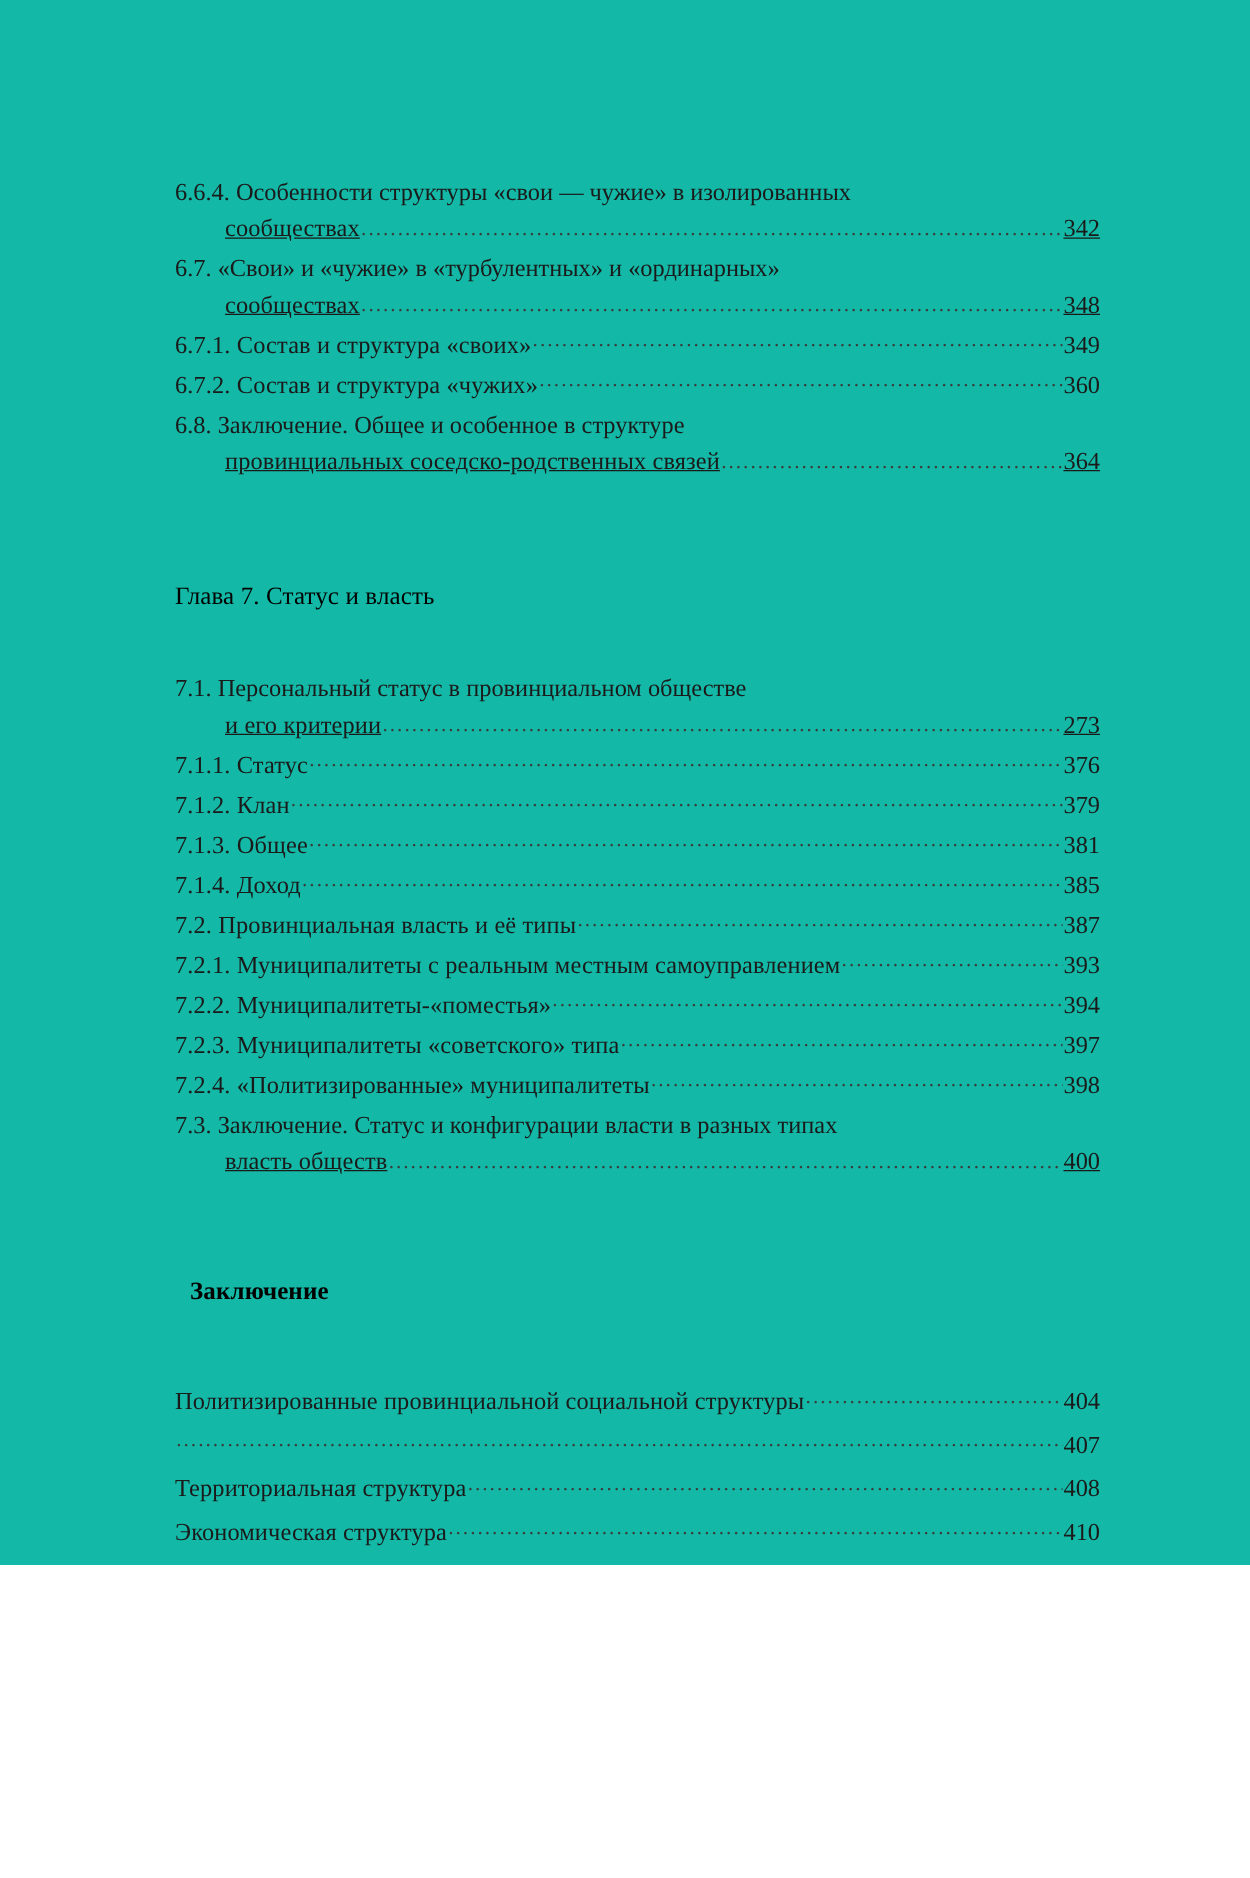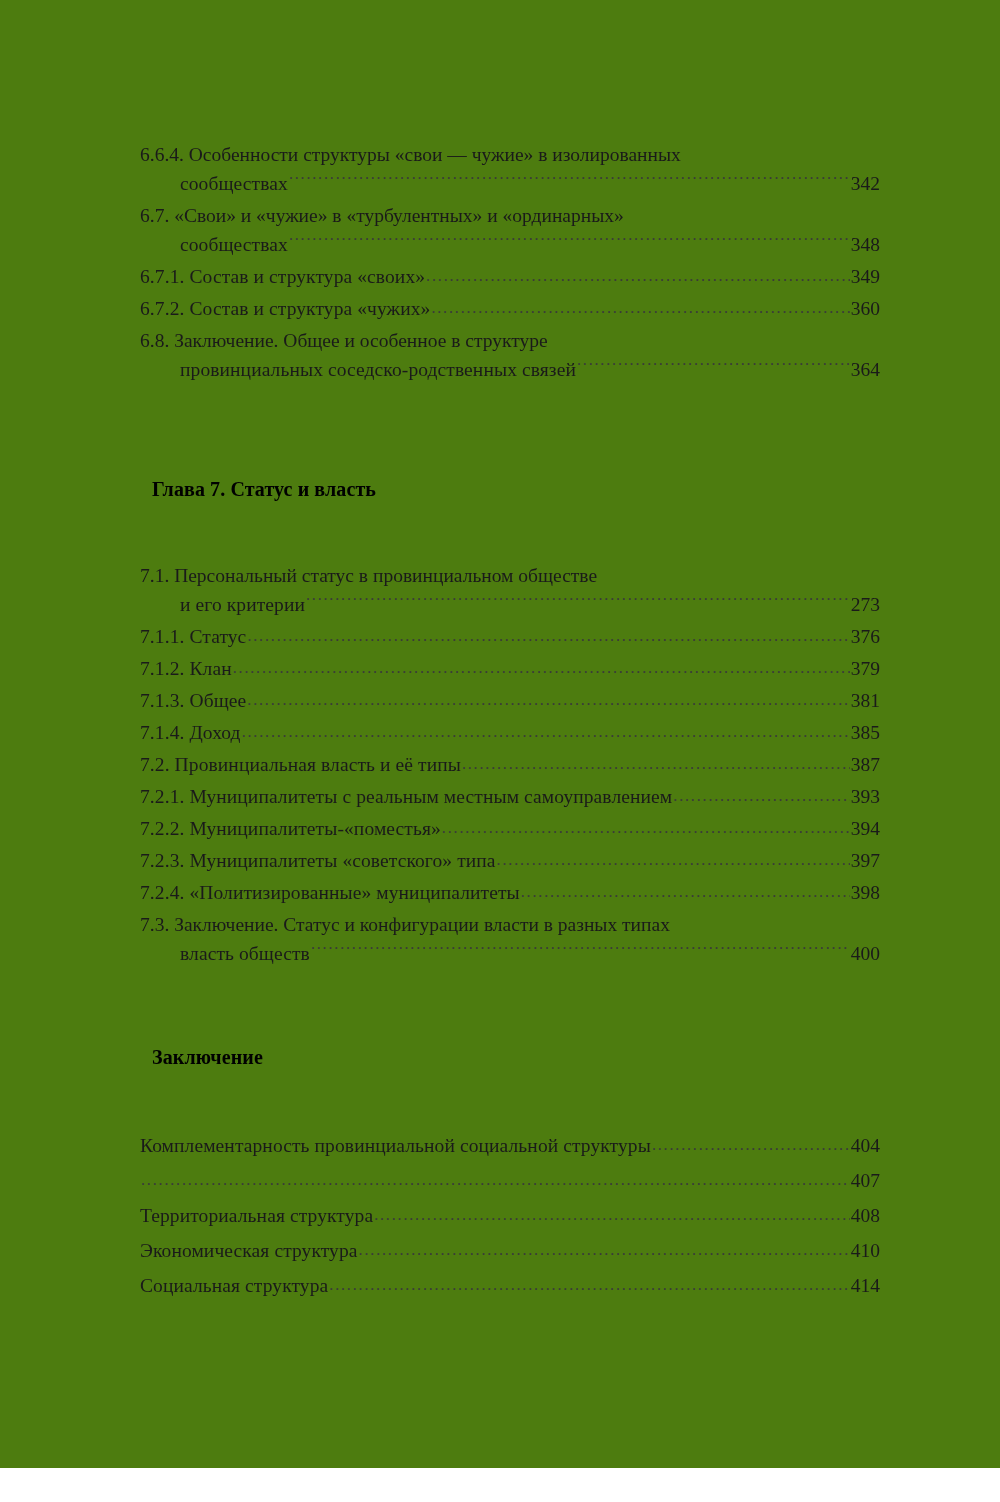--- a/index.html
+++ b/index.html
@@ -9,42 +9,42 @@
     background: #ffffff;
   }
   body {
     font-family: "Liberation Serif", "DejaVu Serif", serif;
     color: #111111;
     -webkit-font-smoothing: antialiased;
   }
   #page {
     position: relative;
     width: 1000px;
-    height: 1468px;
-    background: #4d7c0f;
+    height: 1252px;
+    background: #14b8a6;
     overflow: hidden;
   }
   .toc-body {
     position: absolute;
     left: 140px;
     top: 140px;
     width: 740px;
   }
 
   
   .toc-entry {
     display: block;
     margin: 0 0 3px 0;
     font-size: 19.5px;
     line-height: 29px;
     color: #1a1a1a;
   }
   .toc-entry .row {
     display: flex;
-    align-items: flex-end;
+    align-items: center;
     width: 100%;
   }
   .toc-entry .label {
     white-space: pre-wrap;
     flex: 0 1 auto;
     letter-spacing: .1px;
   }
   .toc-entry .leader {
     flex: 1 1 auto;
     min-width: 6px;
@@ -71,33 +71,34 @@
     color: #1a1a1a;
   }
 
   
   .toc-entry .firstline {
     display: block;
     white-space: pre-wrap;
   }
   .toc-entry .contline {
     display: flex;
-    align-items: flex-start;
+    align-items: flex-end;
     width: 100%;
     padding-left: 40px;
     box-sizing: border-box;
+    text-decoration: underline;
   }
 
   
   .chapter-heading {
-    font-weight: bold;
+    font-weight: normal;
     font-size: 20px;
     line-height: 28px;
     color: #000000;
-    margin: 12px;
+    margin: 0;
     padding: 0;
     letter-spacing: .1px;
   }
   .section-heading {
     font-weight: bold;
     font-size: 20px;
     line-height: 28px;
     color: #000000;
     margin: 12px;
     padding: 0;
@@ -252,21 +253,21 @@
 
     <div class="gap-concl-before"></div>
 
     <div class="section-heading">Заключение</div>
 
     <div class="gap-concl-after"></div>
 
     <div class="block-group plain-list" id="group-concl">
         <div class="toc-entry">
           <span class="row">
-            <span class="label">Комплементарность провинциальной социальной структуры</span>
+            <span class="label">Политизированные провинциальной социальной структуры</span>
             <span class="leader"></span>
             <span class="page">404</span>
           </span>
         </div>
         <div class="toc-entry">
           <span class="row">
             <span class="leader"></span>
             <span class="page">407</span>
           </span>
         </div>

